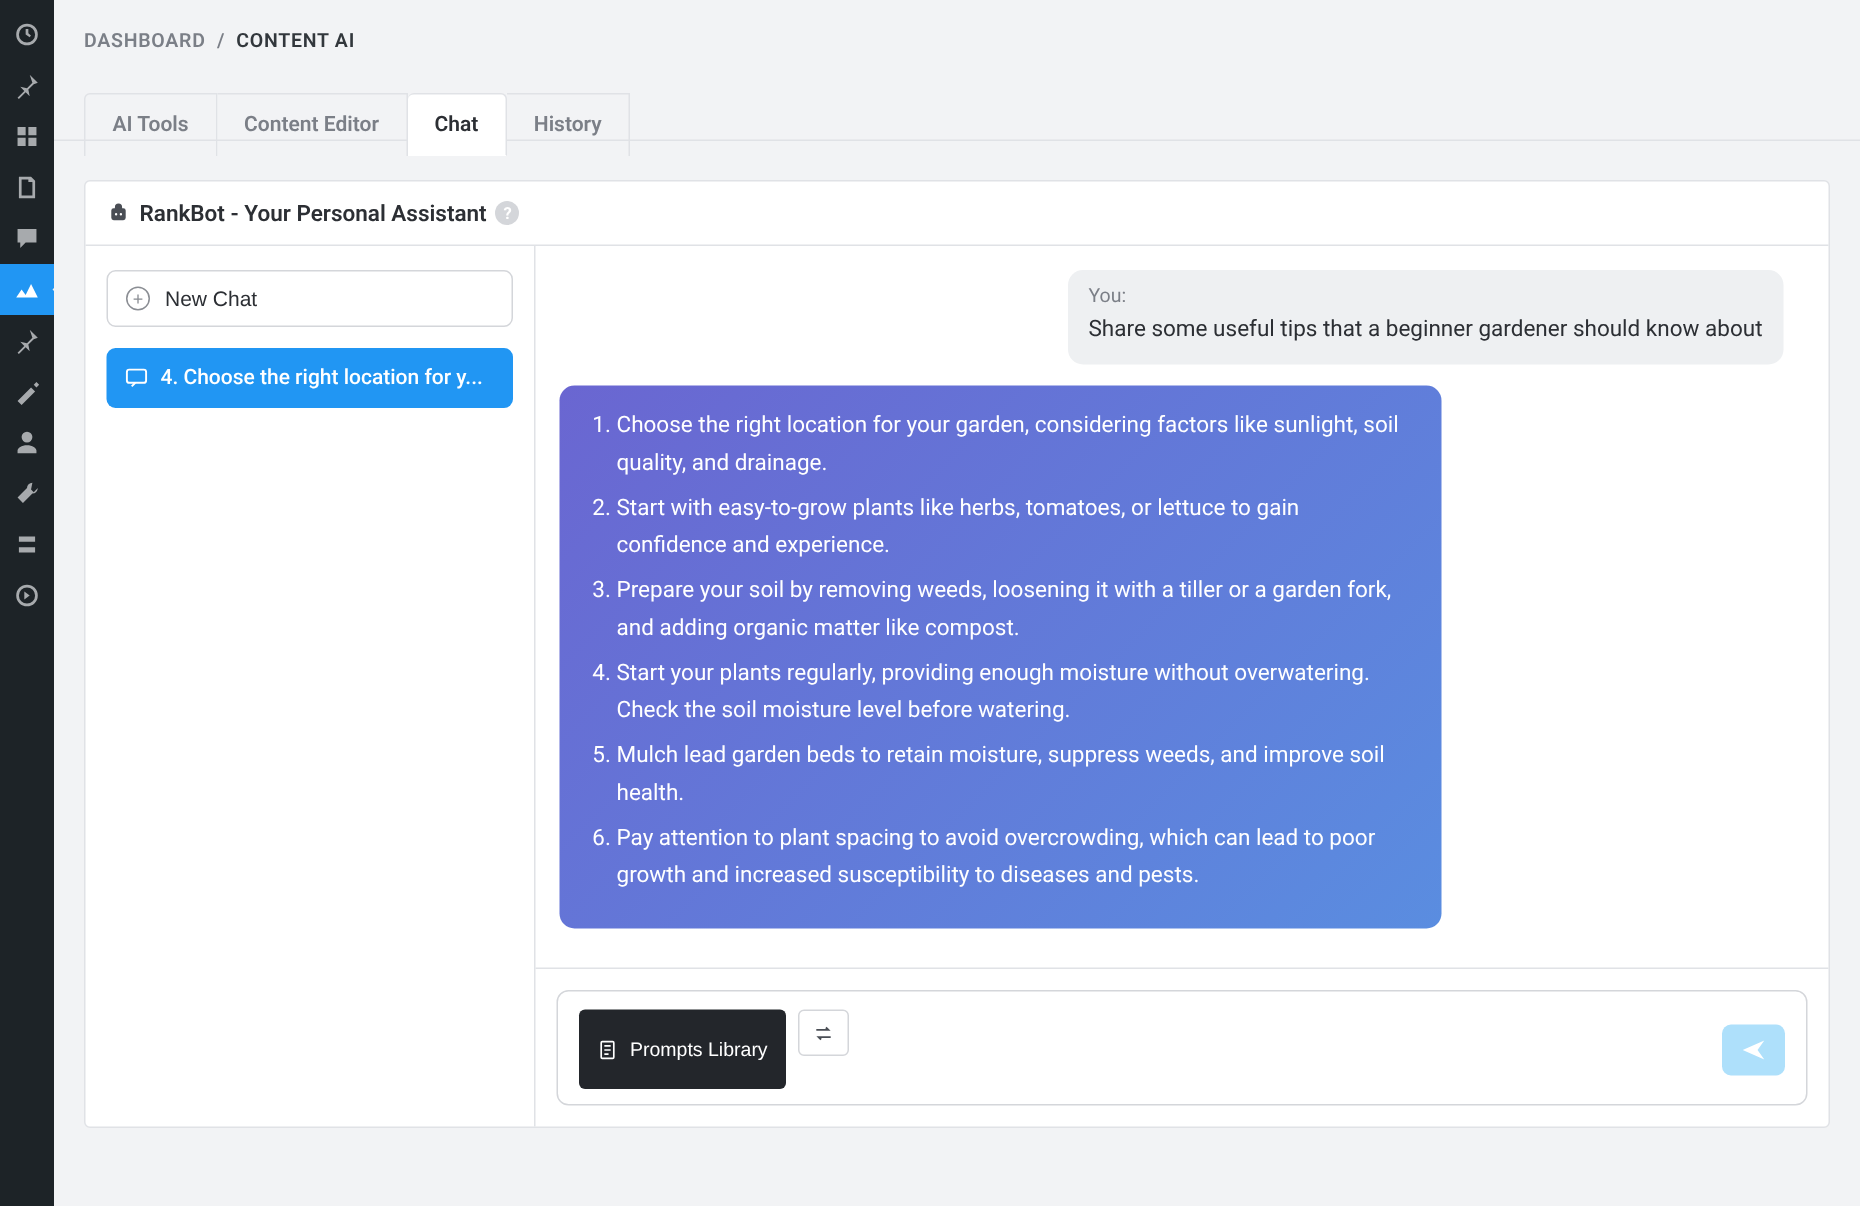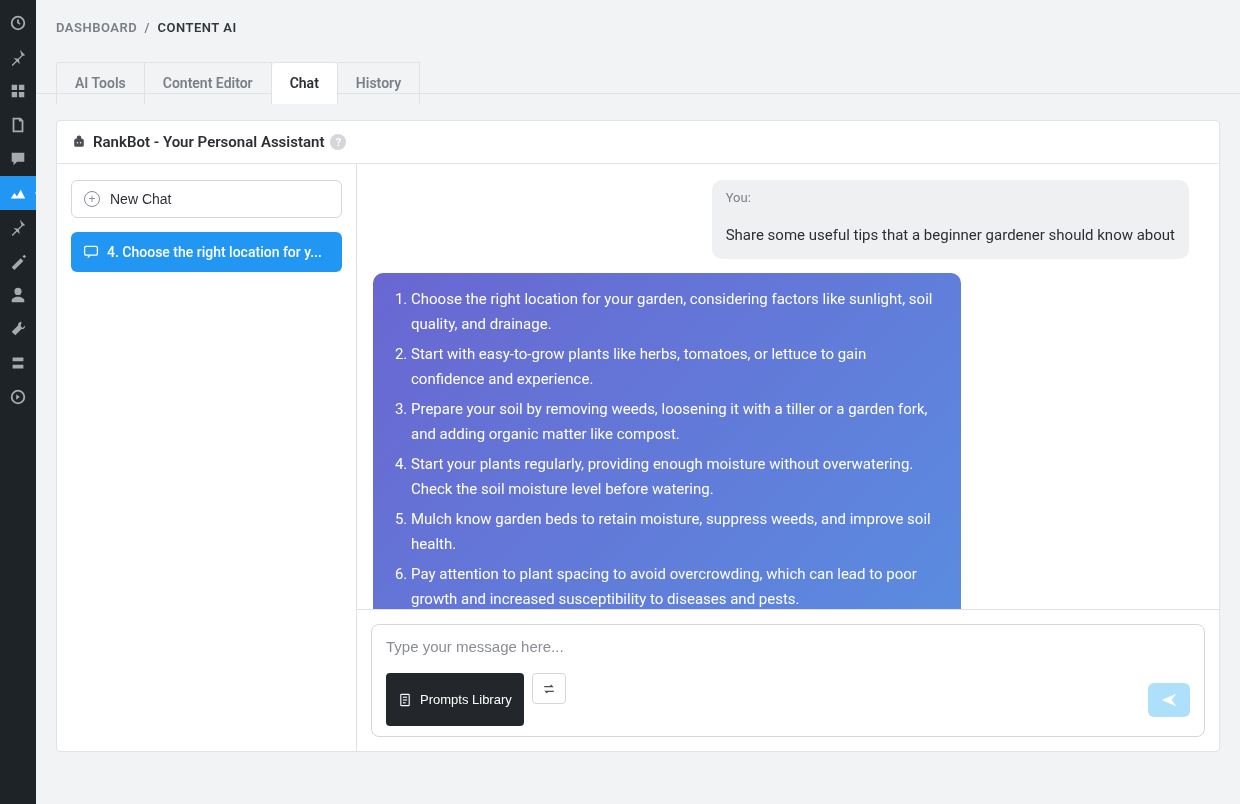--- a/index.html
+++ b/index.html
@@ -196,21 +196,21 @@
   .chat-scroll::-webkit-scrollbar-track { background:transparent; }
 
   .msg-user {
     align-self: flex-end;
     max-width: 70%;
     background: #eef0f2;
     border-radius: 10px;
     padding: 10px 14px 12px;
     color: #2c2f34;
   }
-  .msg-user .who { font-size: 13px; color: #7b7f87; margin-bottom: 20px; }
+  .msg-user .who { font-size: 13px; color: #7b7f87; margin-bottom: 4px; }
   .msg-user .text { font-size: 15px; line-height: 1.45; }
 
   .msg-bot {
     align-self: flex-start;
     max-width: 72%;
     background: linear-gradient(135deg, #6a66d1 0%, #5a8de0 100%);
     border-radius: 10px;
     padding: 14px 18px 18px;
     color: #fff;
   }
@@ -389,29 +389,28 @@
           <div class="msg-user">
             <div class="who">You:</div>
             <div class="text">Share some useful tips that a beginner gardener should know about</div>
           </div>
           <div class="msg-bot">
             <ol>
               <li>Choose the right location for your garden, considering factors like sunlight, soil quality, and drainage.</li>
               <li>Start with easy-to-grow plants like herbs, tomatoes, or lettuce to gain confidence and experience.</li>
               <li>Prepare your soil by removing weeds, loosening it with a tiller or a garden fork, and adding organic matter like compost.</li>
               <li>Start your plants regularly, providing enough moisture without overwatering. Check the soil moisture level before watering.</li>
-              <li>Mulch know garden beds to retain moisture, suppress weeds, and improve soil health.</li>
+              <li>Mulch lead garden beds to retain moisture, suppress weeds, and improve soil health.</li>
               <li>Pay attention to plant spacing to avoid overcrowding, which can lead to poor growth and increased susceptibility to diseases and pests.</li>
             </ol>
           </div>
         </div>
 
         <div class="compose">
           <div class="compose-box">
-            <input class="compose-input" placeholder="Type your message here..." style="">
             <div class="compose-row">
               <div class="compose-left">
                 <button class="prompts-btn">
                   <svg width="14" height="14" viewBox="0 0 20 20" fill="none" stroke="#fff" stroke-width="1.6">
                       <rect x="4" y="2" width="12" height="16" rx="1"></rect>
                       <line x1="7" y1="6" x2="13" y2="6"></line>
                       <line x1="7" y1="10" x2="13" y2="10"></line>
                       <line x1="7" y1="14" x2="11" y2="14"></line>
                     </svg>
                   <span>Prompts Library</span>

